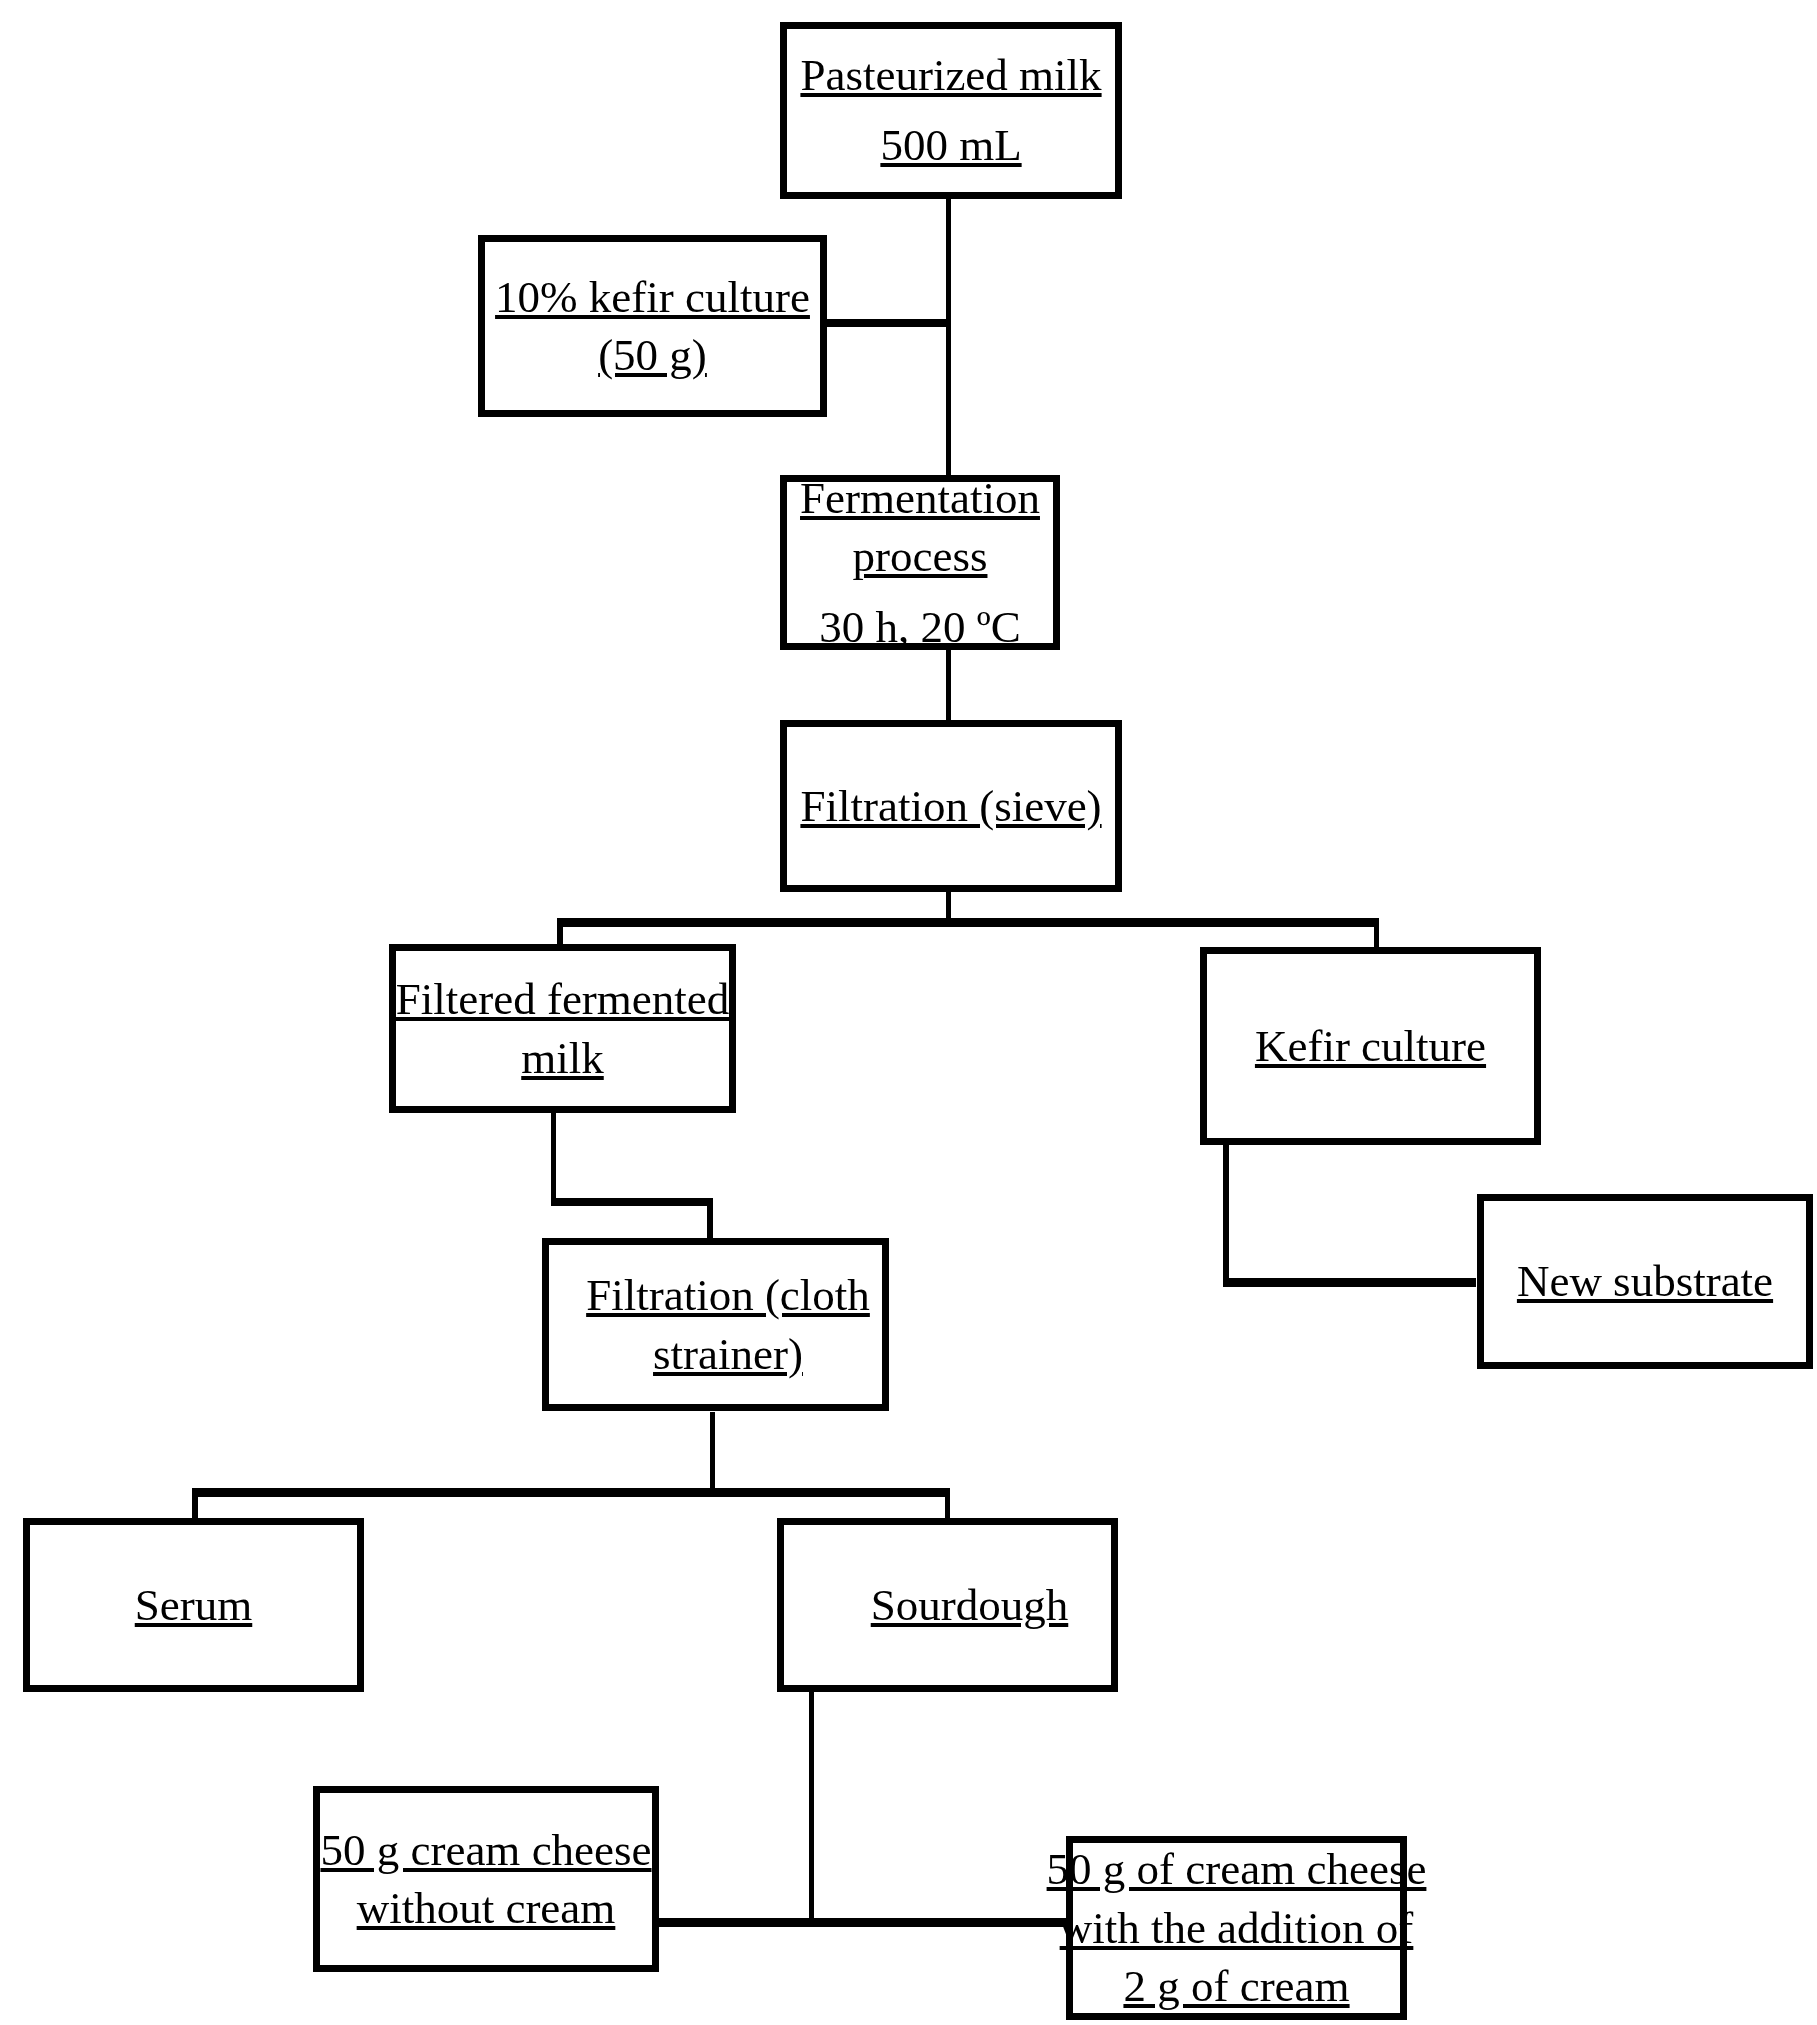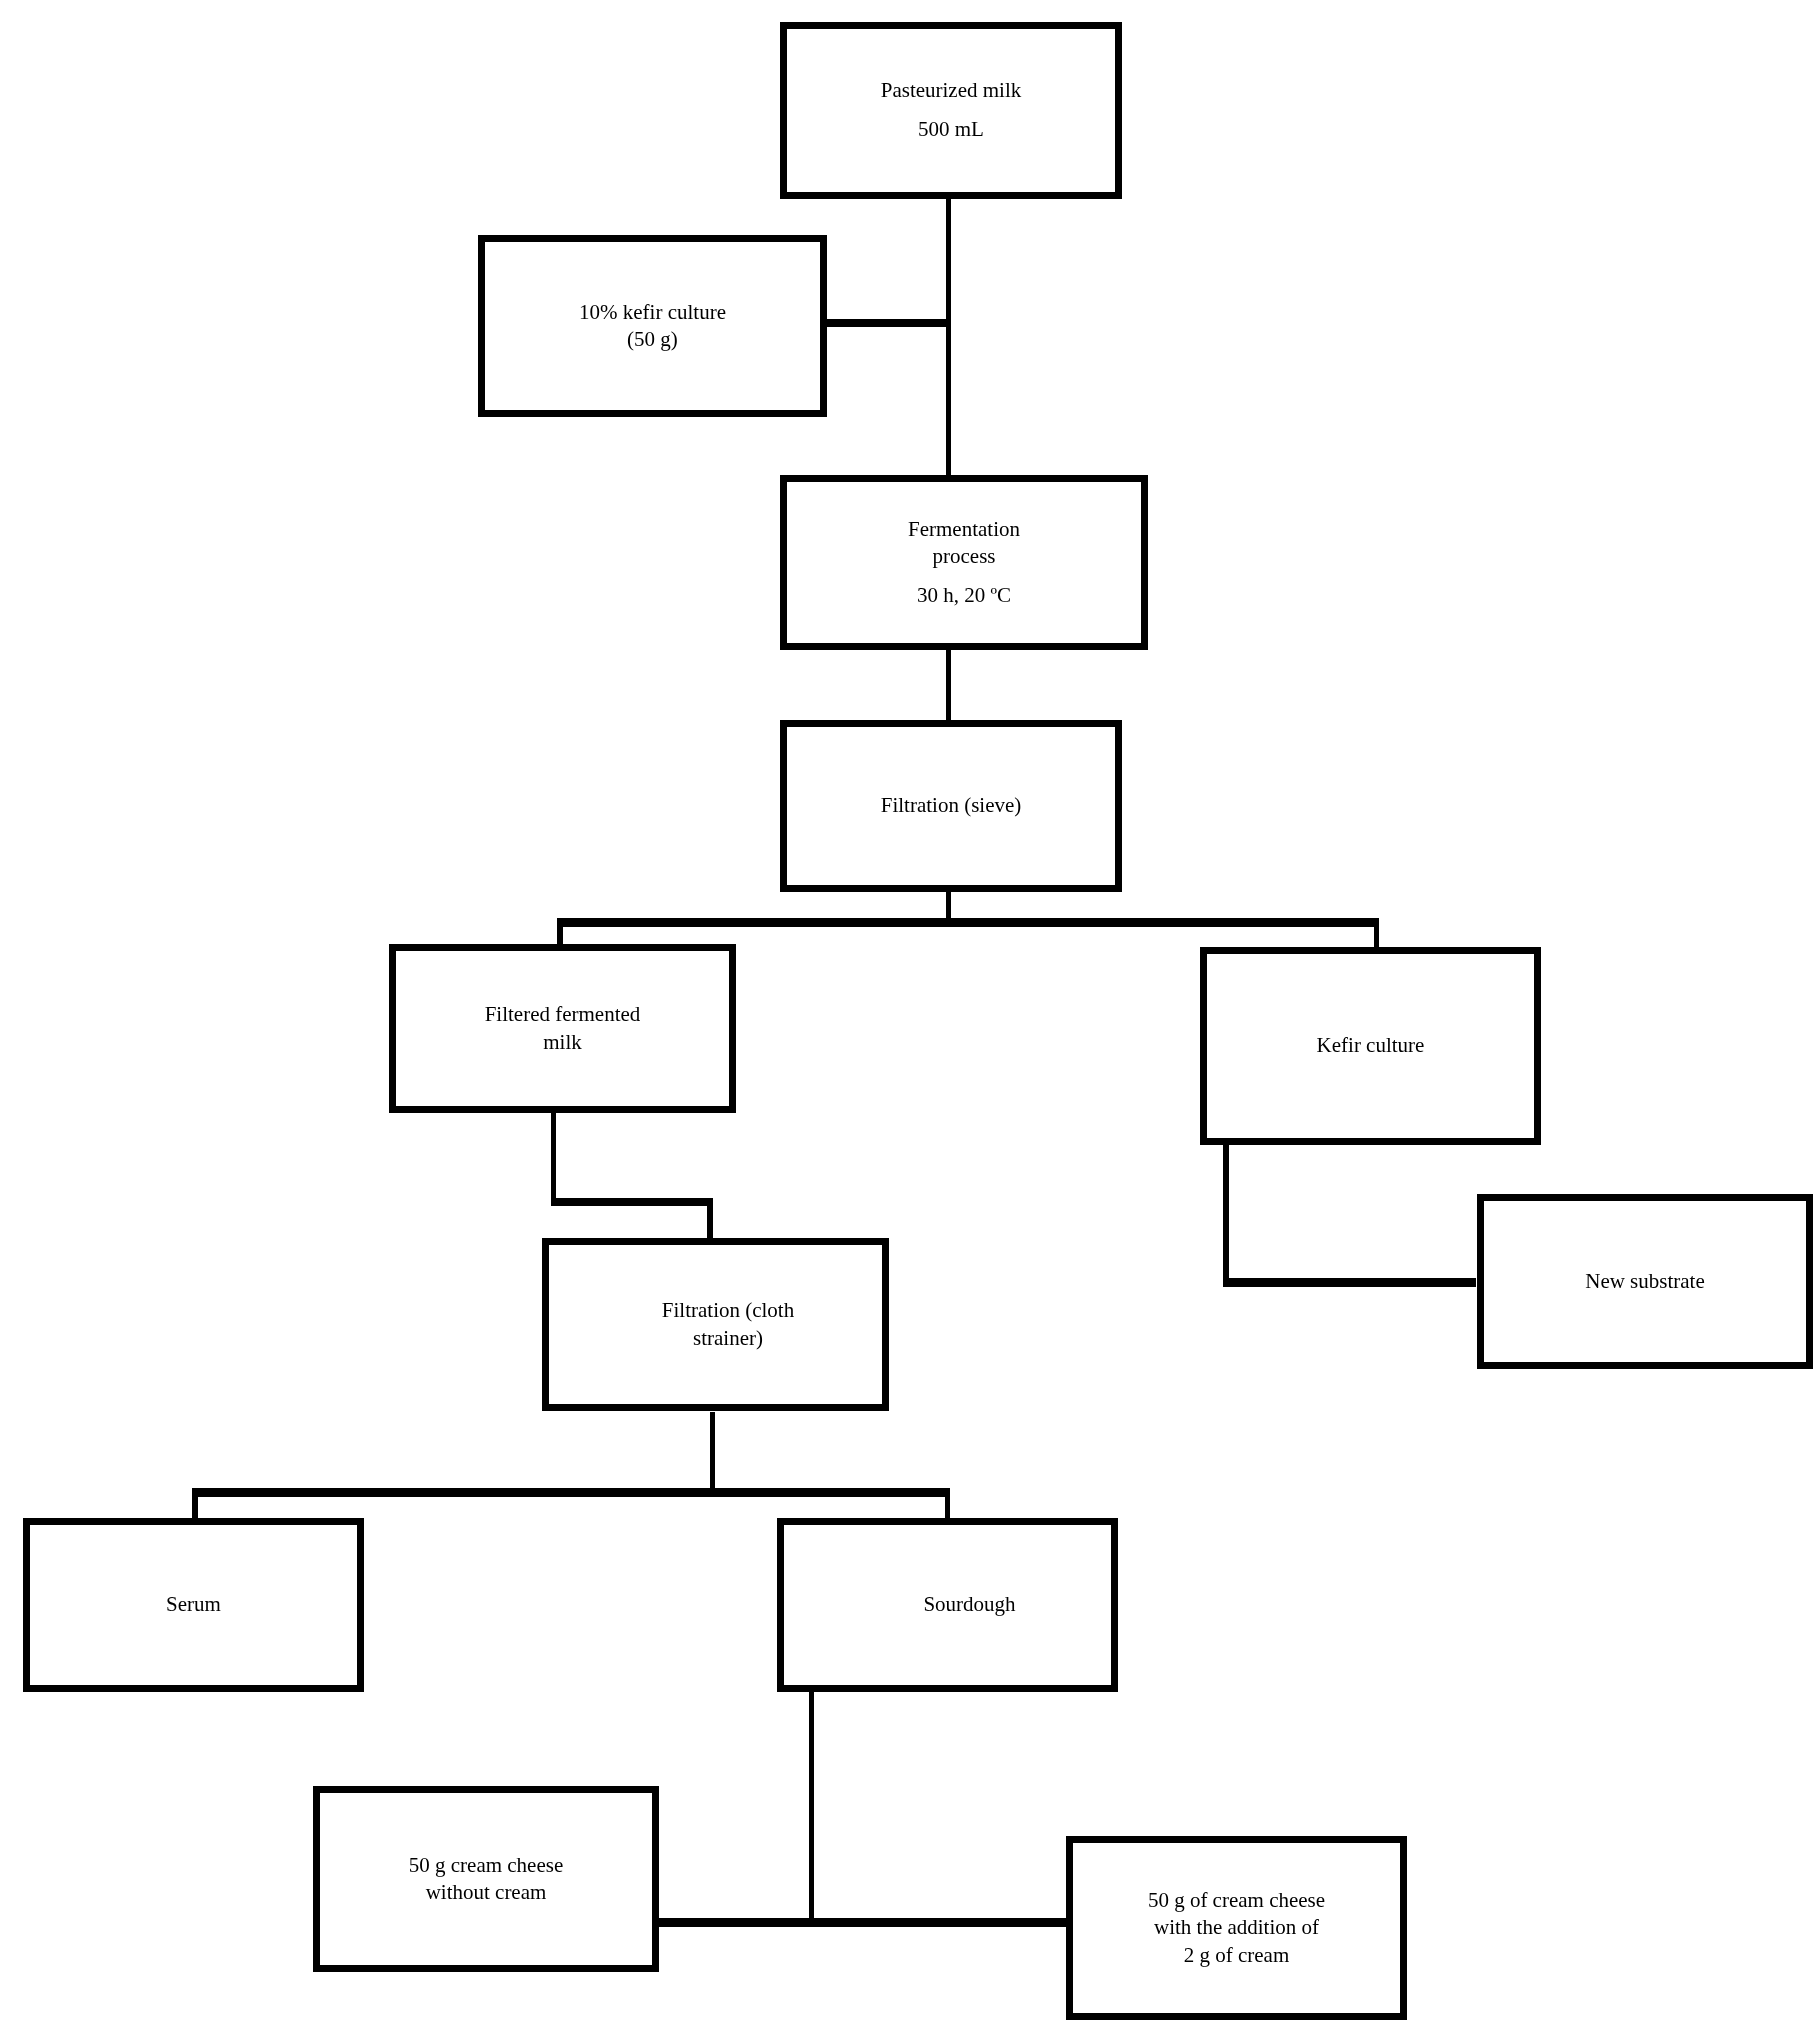--- a/index.html
+++ b/index.html
@@ -26,23 +26,24 @@
     justify-content: center;
     text-align: center;
   }
   .node .para {
     margin: 0 0 11.7px 0;
   }
   .node .para:last-child {
     margin-bottom: 0;
   }
   .node .line {
-    font-size: 21px;
+    font-size: 45px;
     line-height: 1.3;
     white-space: nowrap;
+    text-decoration: underline;
   }
   .edge {
     position: absolute;
     background: #000000;
   }
 </style>
 </head>
 <body>
 
 <div id="canvas" style="background: rgb(255, 255, 255);">
@@ -71,21 +72,21 @@
       <div class="para">
         <div class="line">500 mL</div>
       </div>
     </div>
     <div class="node" style="left: 478px; top: 235px; width: 349px; height: 182px; border-color: rgb(0, 0, 0); color: rgb(0, 0, 0);">
       <div class="para">
         <div class="line">10% kefir culture</div>
         <div class="line">(50 g)</div>
       </div>
     </div>
-    <div class="node" style="left: 780px; top: 475px; width: 368px; height: 175px; border-color: rgb(0, 0, 0); color: rgb(0, 0, 0);">
+    <div class="node" style="left: 780px; top: 475px; width: 280px; height: 175px; border-color: rgb(0, 0, 0); color: rgb(0, 0, 0);">
       <div class="para">
         <div class="line">Fermentation</div>
         <div class="line">process</div>
       </div>
       <div class="para">
         <div class="line">30 h, 20 ºC</div>
       </div>
     </div>
     <div class="node" style="left: 780px; top: 720px; width: 342px; height: 172px; border-color: rgb(0, 0, 0); color: rgb(0, 0, 0);">
       <div class="para">

